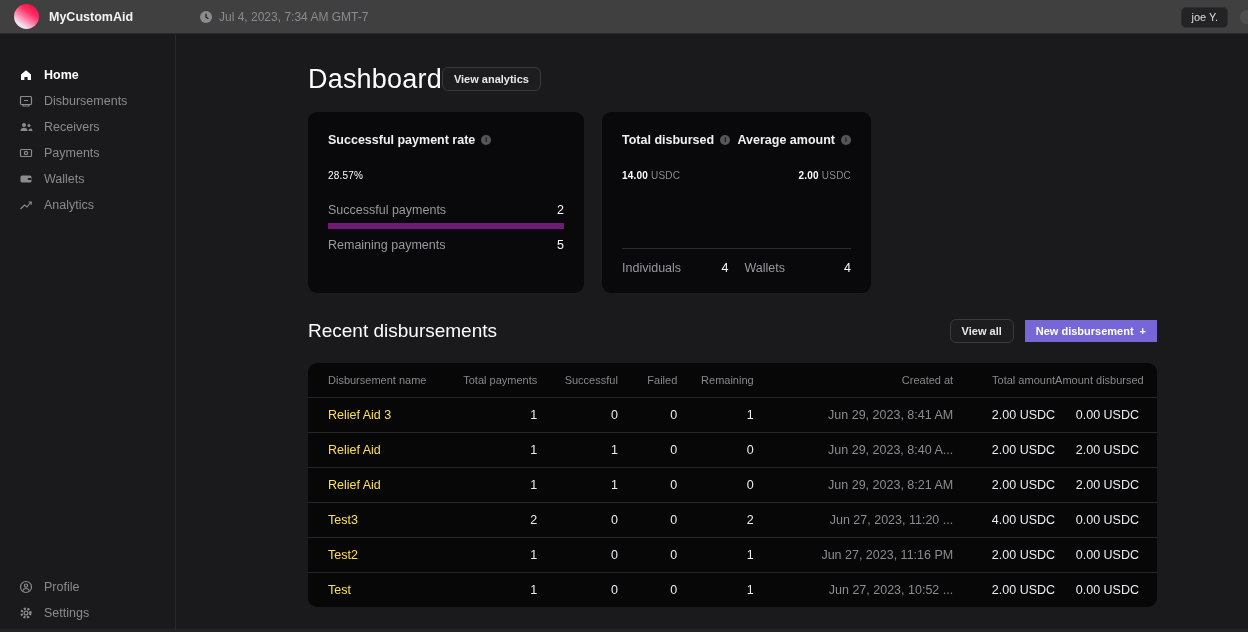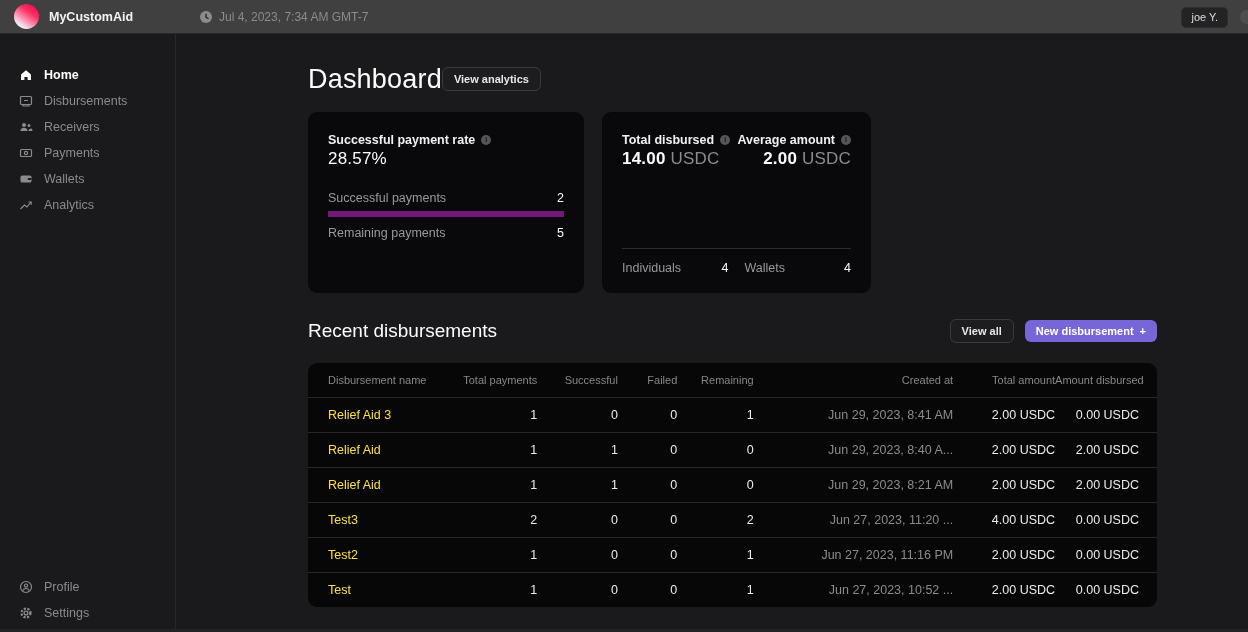--- a/index.html
+++ b/index.html
@@ -66,21 +66,21 @@
   }
   .card-rate { width:276px; }
   .card-disb { width:269px; }
   .card-title-row { display:flex; align-items:center; gap:6px; }
   .card-title { font-size:12.5px; font-weight:700; color:#f0f0f3; }
   .info-dot {
     width:10px; height:10px; border-radius:50%; background:#55555a;
     color:#101012; font-size:7px; font-weight:700; line-height:10px; text-align:center;
     display:inline-block; cursor:pointer;
   }
-  .big-value { margin-top:2px; font-size:17px; color:#fbfbfd; letter-spacing:.2px; }
+  .big-value { margin-top:23px; font-size:10px; color:#fbfbfd; letter-spacing:.2px; }
   .stat-list { margin-top:16px; }
   .stat-row {
     display:flex; justify-content:space-between; align-items:center;
     height:32px; border-bottom:6px solid #701a75;
   }
   .stat-row:last-child { border-bottom:none; }
   .stat-label { color:#98989e; font-size:12.5px; }
   .stat-value { color:#fafafc; font-size:12.5px; }
   .disb-top { display:flex; justify-content:space-between; }
   .disb-col.right { text-align:right; }
@@ -89,21 +89,21 @@
   .disb-bottom {
     border-top:1px solid #2c2c2f; margin-top:auto; padding-top:12px;
     display:flex; gap:16px;
   }
   .pair { flex:1; display:flex; justify-content:space-between; align-items:center; }
   
   .recent-head { margin-top:26px; display:flex; align-items:center; justify-content:space-between; }
   .recent-title { font-size:19px; font-weight:400; color:#fdfdfe; }
   .recent-actions { display:flex; gap:11px; align-items:center; }
   .primary-btn {
-    background:#7666d8; border:none; border-radius:6px; color:#ffffff;
+    background:#7666d8; border:none; border-radius:0; color:#ffffff;
     font-size:11px; font-weight:700; padding:5px 11px; cursor:pointer;
     display:inline-flex; align-items:flex-start; gap:6px;
   }
   
   .table-card { margin-top:20px; background:#070708; border-radius:9px; overflow:hidden; }
   table { width:100%; border-collapse:collapse; table-layout:fixed; }
   thead th {
     font-size:11px; font-weight:400; color:#87878c; height:34px;
     vertical-align:middle; white-space:nowrap; overflow:hidden;margin-top:24px;
   }

